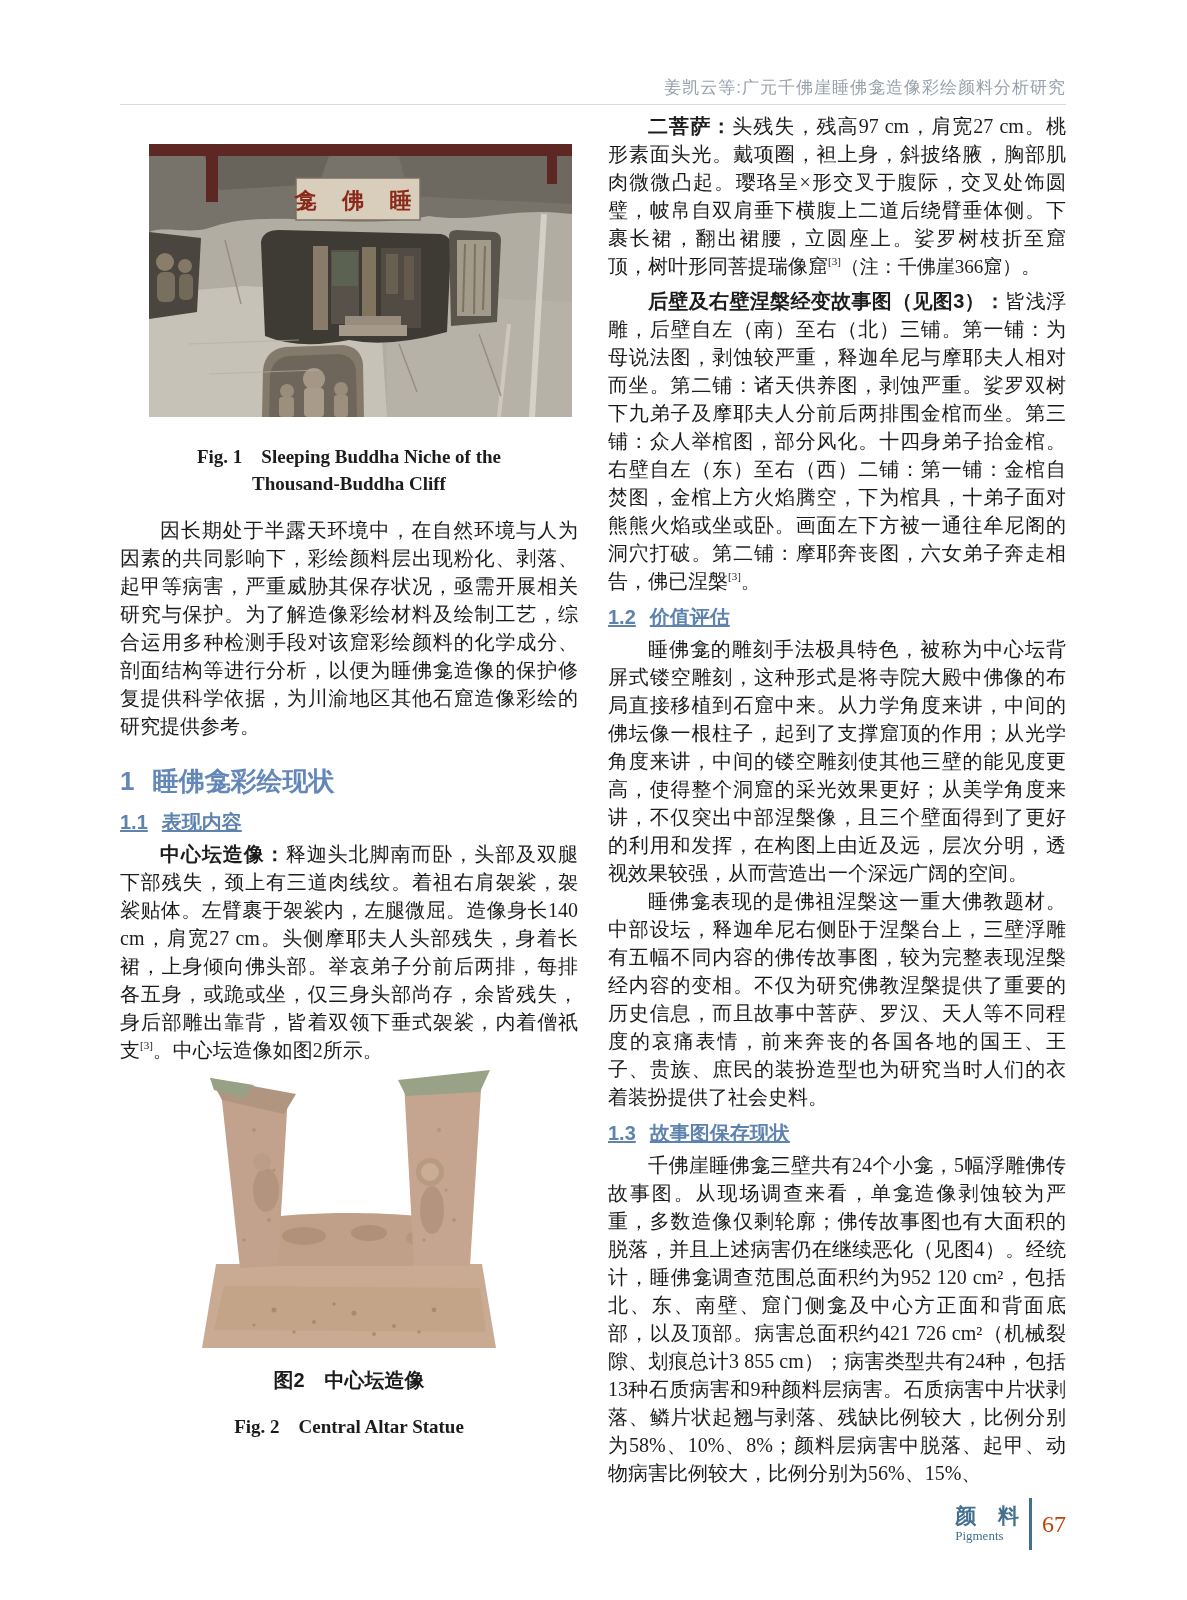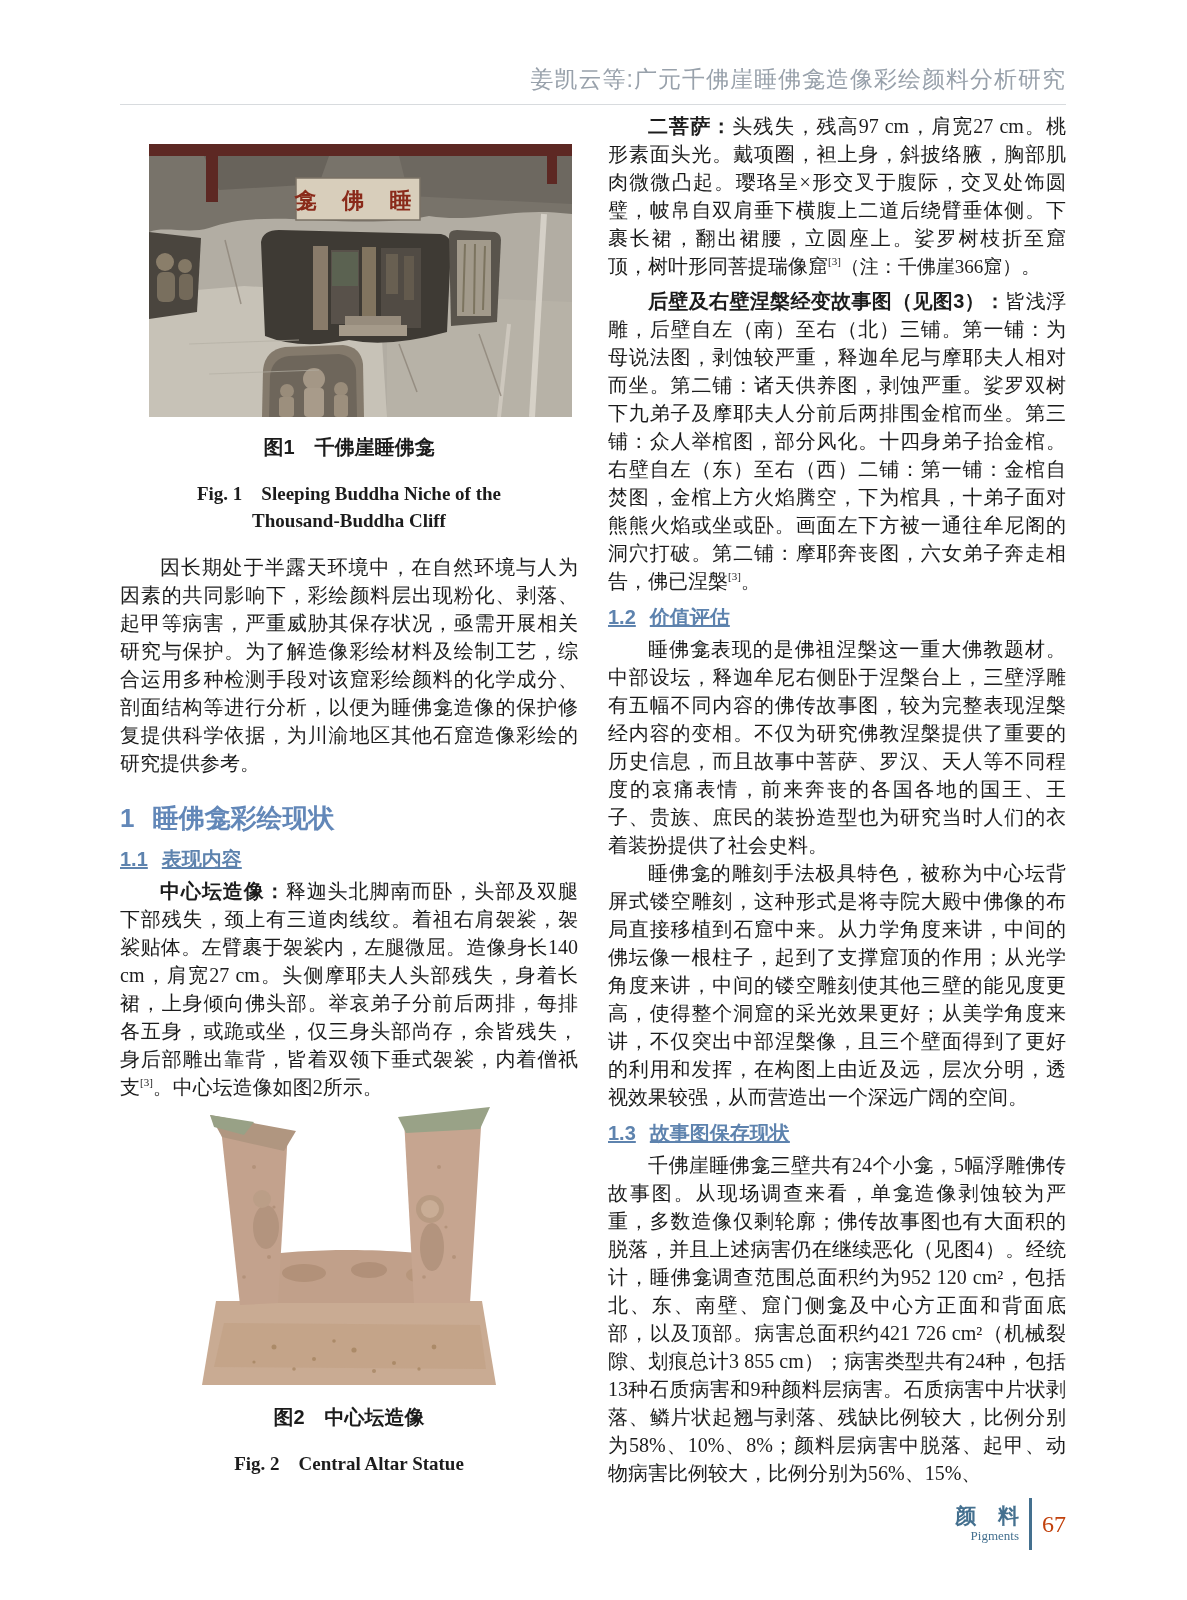--- a/index.html
+++ b/index.html
@@ -3,23 +3,23 @@
 <meta charset="utf-8">
 <style>
   html,body{margin:0;padding:0;background:#e9e9e9;}
   .page{
     position:relative;width:1187px;height:1600px;margin:0 auto;
     background:#ffffff;overflow:hidden;
     font-family:"Liberation Serif","DejaVu Serif",serif;color:#1c1c1c;
   }
   
   .running-header{
-    position:absolute;top:64px;right:121px;
+    position:absolute;top:76px;right:121px;
     font-family:"Liberation Sans","DejaVu Sans",sans-serif;
-    font-size:23px;color:#98a1ab;letter-spacing:1px;
+    font-size:17px;color:#98a1ab;letter-spacing:1px;
   }
   .header-rule{position:absolute;top:104px;left:120px;width:946px;height:1px;background:#d8dbde;}
   
   .col{
     position:absolute;top:0;width:458px;
     font-size:20px;line-height:28px;text-align:justify;
   }
   .col-left{left:120px;padding-top:128px;}
   .col-right{left:608px;padding-top:112px;}
   p.body-para{margin:0;text-indent:2em;}
@@ -45,21 +45,21 @@
   .caption-zh{
     font-family:"Liberation Sans","DejaVu Sans",sans-serif;font-weight:bold;
     font-size:20px;line-height:26px;text-align:center;margin-top:10px;text-indent:0;
   }
   .caption-en{
     font-family:"Liberation Serif","DejaVu Serif",serif;font-weight:bold;
     font-size:19px;line-height:27px;text-align:center;text-indent:0;
   }
   
   .footer{position:absolute;right:121px;bottom:50px;display:flex;align-items:center;gap:10px;}
-  .journal{text-align:right;}
+  .journal{text-align:left;}
   .journal-zh{
     font-family:"Liberation Sans","DejaVu Sans",sans-serif;font-weight:bold;
     font-size:21px;line-height:24px;color:#44708f;letter-spacing:8px;margin-right:-8px;
   }
   .journal-en{
     font-family:"Liberation Serif","DejaVu Serif",serif;
     font-size:13px;line-height:16px;color:#44708f;
   }
   .footer-bar{width:3px;height:52px;background:#44708f;}
   .page-num{
@@ -116,21 +116,20 @@
         <circle cx="165" cy="235" r="11" fill="#a49786"></circle>
         <rect x="155" y="244" width="20" height="29" rx="4" fill="#a89b8a"></rect>
         <circle cx="138" cy="247" r="7" fill="#998c7a"></circle>
         <rect x="130" y="253" width="15" height="20" rx="3" fill="#9c8f7d"></rect>
         <circle cx="192" cy="245" r="7" fill="#998c7a"></circle>
         <rect x="185" y="251" width="14" height="22" rx="3" fill="#9c8f7d"></rect>
         <path d="M76,96 L92,160 M250,200 L268,248 M330,190 L352,252" stroke="#8d8579" stroke-width="1.5" fill="none" opacity="0.8"></path>
         <path d="M40,200 L150,196 M60,230 L170,226" stroke="#b4afa4" stroke-width="1" fill="none" opacity="0.7"></path>
       </svg>
     </div>
-    <p class="caption-zh">图1　千佛崖睡佛龛</p>
     <p class="caption-en"><span>Fig. 1　Sleeping Buddha Niche of the</span><br><span>Thousand-Buddha Cliff</span></p>
 
     <p class="body-para" style="margin-top:10px;">因长期处于半露天环境中，在自然环境与人为因素的共同影响下，彩绘颜料层出现粉化、剥落、起甲等病害，严重威胁其保存状况，亟需开展相关研究与保护。为了解造像彩绘材料及绘制工艺，综合运用多种检测手段对该窟彩绘颜料的化学成分、剖面结构等进行分析，以便为睡佛龛造像的保护修复提供科学依据，为川渝地区其他石窟造像彩绘的研究提供参考。</p>
 
     <div class="sec"><span class="num">1</span><span>睡佛龛彩绘现状</span></div>
     <div class="subsec"><span class="num">1.1</span><span>表现内容</span></div>
 
     <p class="body-para"><span class="lead">中心坛造像：</span><span>释迦头北脚南而卧，头部及双腿下部残失，颈上有三道肉线纹。着祖右肩袈裟，袈裟贴体。左臂裹于袈裟内，左腿微屈。造像身长140 cm，肩宽27 cm。头侧摩耶夫人头部残失，身着长裙，上身倾向佛头部。举哀弟子分前后两排，每排各五身，或跪或坐，仅三身头部尚存，余皆残失，身后部雕出靠背，皆着双领下垂式袈裟，内着僧祇支</span><sup class="ref">[3]</sup><span>。中心坛造像如图2所示。</span></p>
 
     <div class="figure fig2">
@@ -181,23 +180,23 @@
   </div>
 
   <div class="col col-right">
 
     <p class="body-para"><span class="lead">二菩萨：</span><span>头残失，残高97 cm，肩宽27 cm。桃形素面头光。戴项圈，袒上身，斜披络腋，胸部肌肉微微凸起。璎珞呈×形交叉于腹际，交叉处饰圆璧，帔帛自双肩垂下横腹上二道后绕臂垂体侧。下裹长裙，翻出裙腰，立圆座上。娑罗树枝折至窟顶，树叶形同菩提瑞像窟</span><sup class="ref">[3]</sup><span class="note">（注：千佛崖366窟）。</span></p>
 
     <p class="body-para" style="margin-top:6px;"><span class="lead">后壁及右壁涅槃经变故事图（见图3）：</span><span>皆浅浮雕，后壁自左（南）至右（北）三铺。第一铺：为母说法图，剥蚀较严重，释迦牟尼与摩耶夫人相对而坐。第二铺：诸天供养图，剥蚀严重。娑罗双树下九弟子及摩耶夫人分前后两排围金棺而坐。第三铺：众人举棺图，部分风化。十四身弟子抬金棺。右壁自左（东）至右（西）二铺：第一铺：金棺自焚图，金棺上方火焰腾空，下为棺具，十弟子面对熊熊火焰或坐或卧。画面左下方被一通往牟尼阁的洞穴打破。第二铺：摩耶奔丧图，六女弟子奔走相告，佛已涅槃</span><sup class="ref">[3]</sup><span>。</span></p>
 
     <div class="subsec" style="margin-top:8px;"><span class="num">1.2</span><span>价值评估</span></div>
 
+    <p class="body-para">睡佛龛的雕刻手法极具特色，被称为中心坛背屏式镂空雕刻，这种形式是将寺院大殿中佛像的布局直接移植到石窟中来。从力学角度来讲，中间的佛坛像一根柱子，起到了支撑窟顶的作用；从光学角度来讲，中间的镂空雕刻使其他三壁的能见度更高，使得整个洞窟的采光效果更好；从美学角度来讲，不仅突出中部涅槃像，且三个壁面得到了更好的利用和发挥，在构图上由近及远，层次分明，透视效果较强，从而营造出一个深远广阔的空间。</p>
+
     <p class="body-para">睡佛龛表现的是佛祖涅槃这一重大佛教题材。中部设坛，释迦牟尼右侧卧于涅槃台上，三壁浮雕有五幅不同内容的佛传故事图，较为完整表现涅槃经内容的变相。不仅为研究佛教涅槃提供了重要的历史信息，而且故事中菩萨、罗汉、天人等不同程度的哀痛表情，前来奔丧的各国各地的国王、王子、贵族、庶民的装扮造型也为研究当时人们的衣着装扮提供了社会史料。</p>
-
-    <p class="body-para">睡佛龛的雕刻手法极具特色，被称为中心坛背屏式镂空雕刻，这种形式是将寺院大殿中佛像的布局直接移植到石窟中来。从力学角度来讲，中间的佛坛像一根柱子，起到了支撑窟顶的作用；从光学角度来讲，中间的镂空雕刻使其他三壁的能见度更高，使得整个洞窟的采光效果更好；从美学角度来讲，不仅突出中部涅槃像，且三个壁面得到了更好的利用和发挥，在构图上由近及远，层次分明，透视效果较强，从而营造出一个深远广阔的空间。</p>
 
     <div class="subsec" style="margin-top:8px;"><span class="num">1.3</span><span>故事图保存现状</span></div>
 
     <p class="body-para">千佛崖睡佛龛三壁共有24个小龛，5幅浮雕佛传故事图。从现场调查来看，单龛造像剥蚀较为严重，多数造像仅剩轮廓；佛传故事图也有大面积的脱落，并且上述病害仍在继续恶化（见图4）。经统计，睡佛龛调查范围总面积约为952 120 cm²，包括北、东、南壁、窟门侧龛及中心方正面和背面底部，以及顶部。病害总面积约421 726 cm²（机械裂隙、划痕总计3 855 cm）；病害类型共有24种，包括13种石质病害和9种颜料层病害。石质病害中片状剥落、鳞片状起翘与剥落、残缺比例较大，比例分别为58%、10%、8%；颜料层病害中脱落、起甲、动物病害比例较大，比例分别为56%、15%、</p>
   </div>
 
   <div class="footer">
     <div class="journal">
       <div class="journal-zh">颜 料</div>
       <div class="journal-en">Pigments</div>

